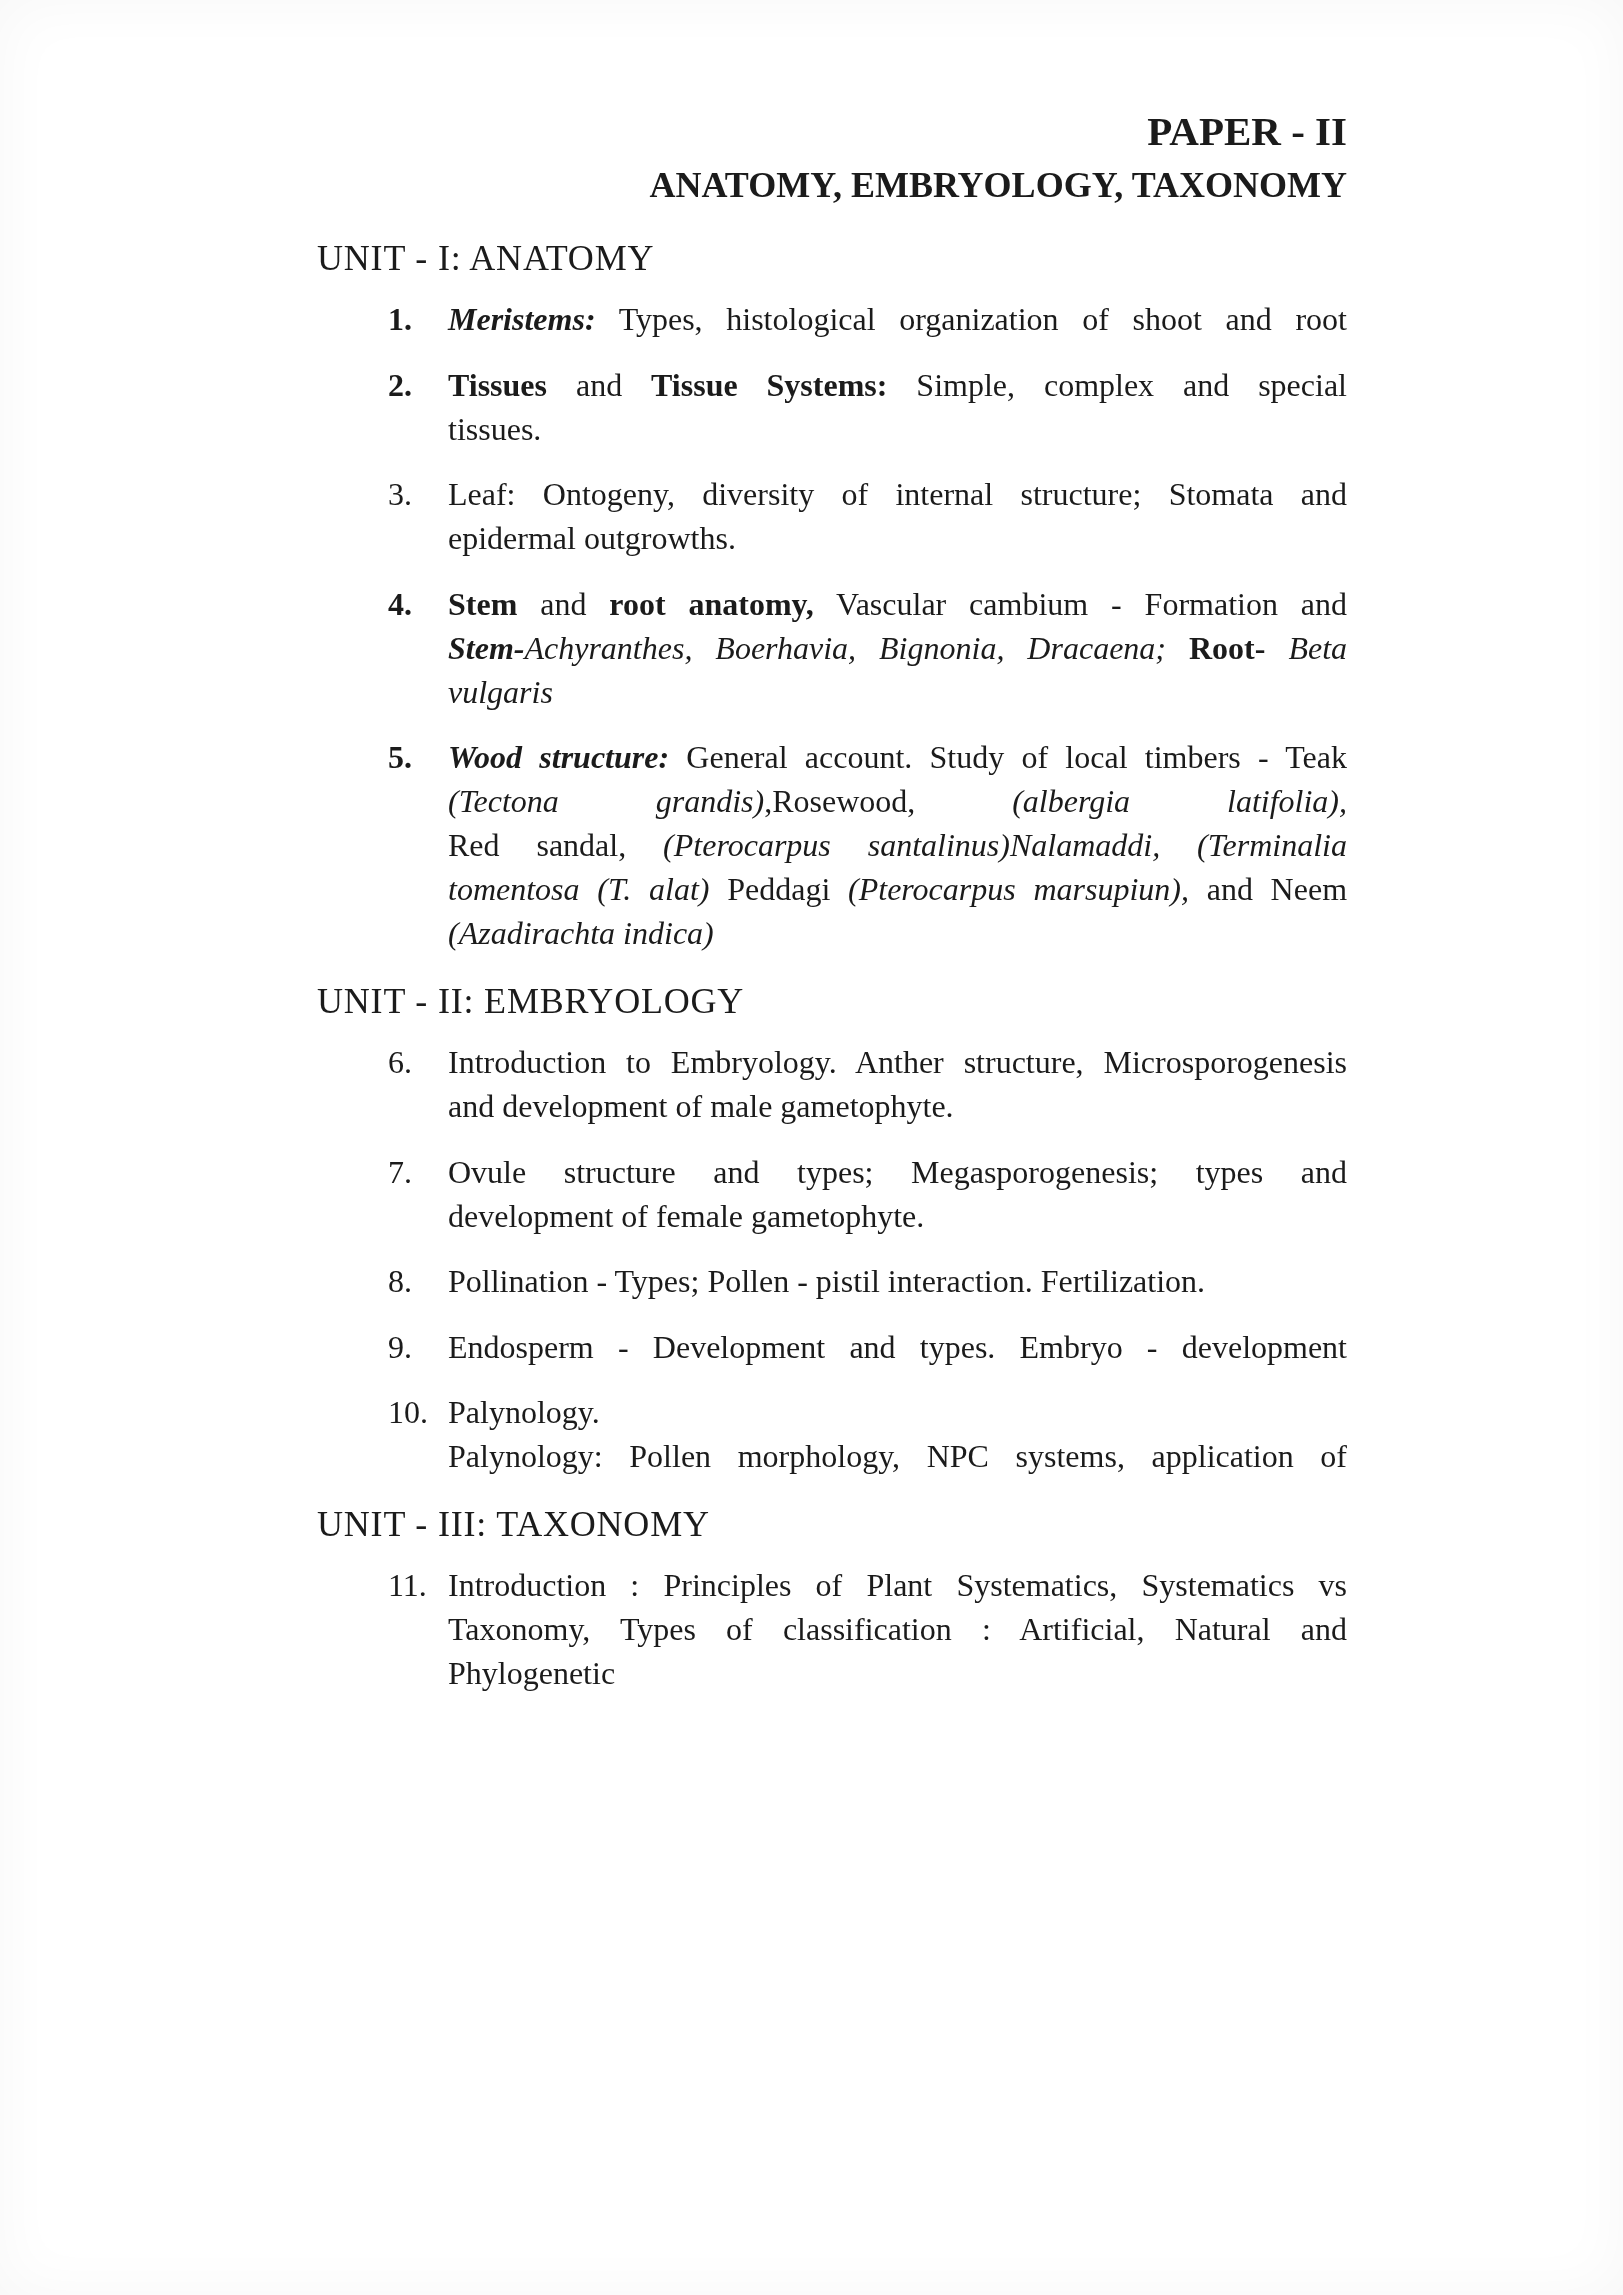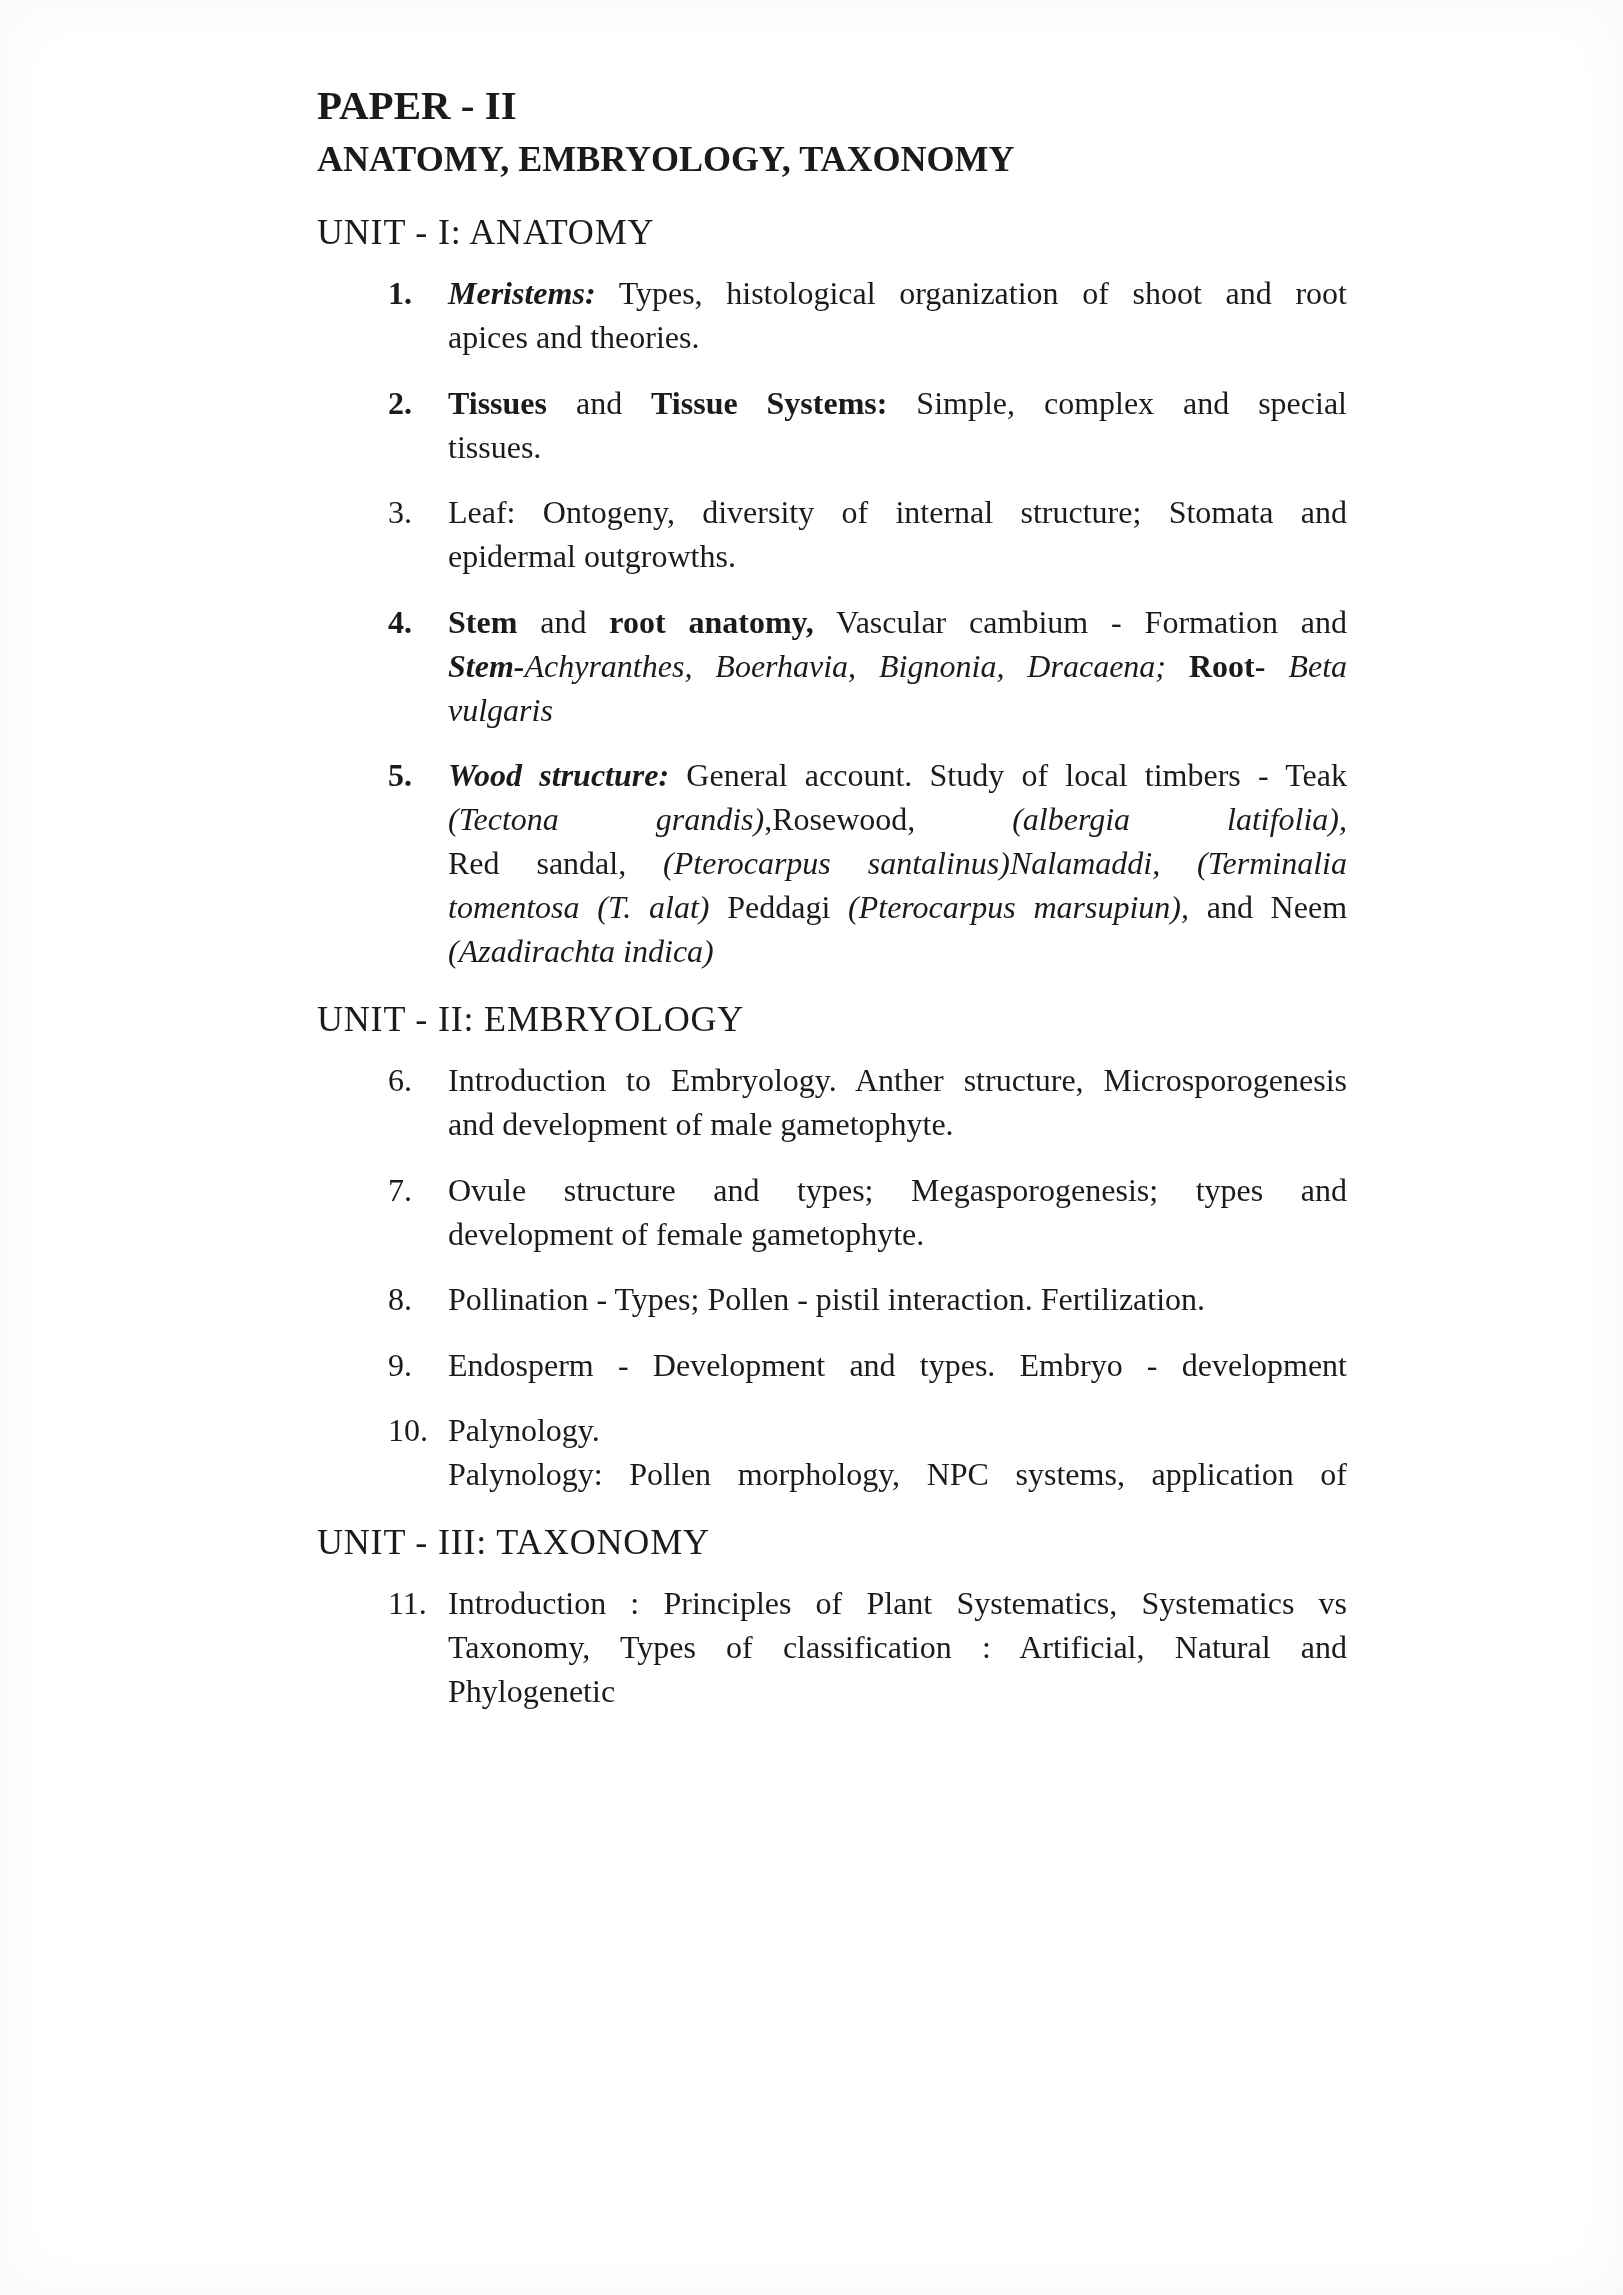--- a/index.html
+++ b/index.html
@@ -13,22 +13,22 @@
     height: 2295px;
     background: #ffffff;
     color: #1b1b1b;
     font-family: "Liberation Serif", "DejaVu Serif", serif;
     box-shadow: inset 0 0 63px rgba(0,0,0,0.035);
     overflow: hidden;
   }
   .doc-header {
     margin-left: 317px;
     width: 1030px;
-    padding-top: 78px;
-    text-align: left;
+    padding-top: 104px;
+    text-align: right;
     font-weight: bold;
   }
   .title-line-1 {
     font-size: 41px;
     line-height: 54px;
     margin: 0;
     font-weight: bold;
   }
   .title-line-2 {
     font-size: 36px;
@@ -77,21 +77,20 @@
 <div class="page">
   <header class="doc-header">
     <h1 class="title-line-1">PAPER - II</h1>
     <h1 class="title-line-2">ANATOMY, EMBRYOLOGY, TAXONOMY</h1>
   </header>
   <main class="content" id="sections">
       <h2 class="unit-heading">UNIT - I: ANATOMY</h2>
       <div class="item">
         <span class="num b">1.</span>
         <div class="line just"><span class="b i">Meristems:</span><span> Types, histological organization of shoot and root</span></div>
-        <div class="line"><span>apices and theories.</span></div>
       </div>
       <div class="item">
         <span class="num b">2.</span>
         <div class="line just"><span class="b">Tissues</span><span> and </span><span class="b">Tissue Systems:</span><span> Simple, complex and special</span></div>
         <div class="line"><span>tissues.</span></div>
       </div>
       <div class="item">
         <span class="num">3.</span>
         <div class="line just"><span>Leaf: Ontogeny, diversity of internal structure; Stomata and</span></div>
         <div class="line"><span>epidermal outgrowths.</span></div>

